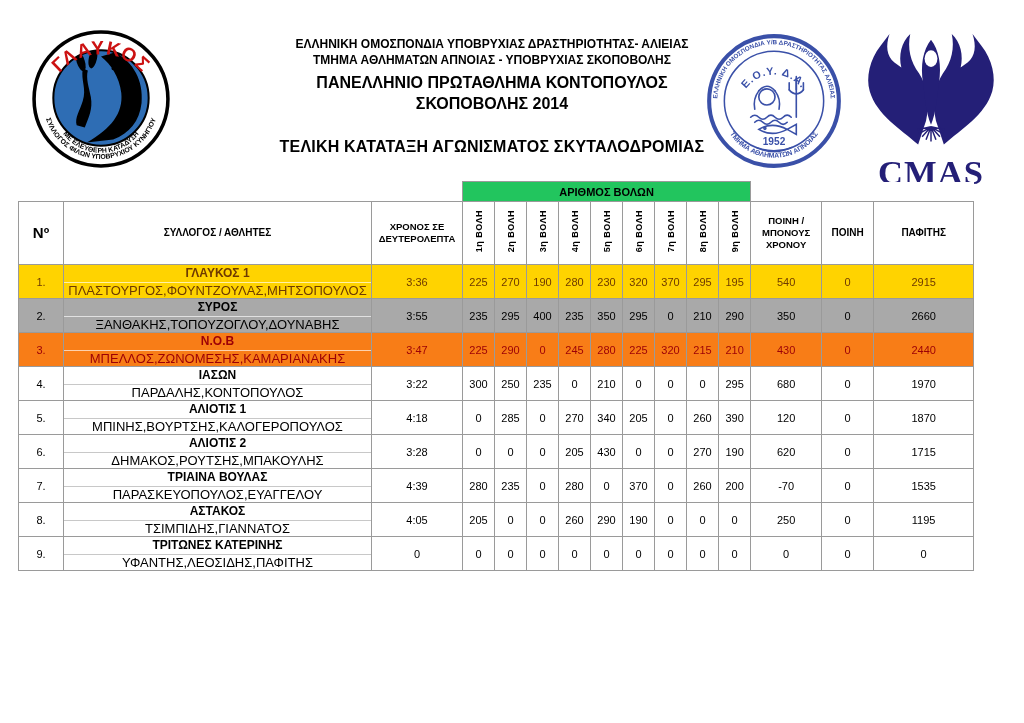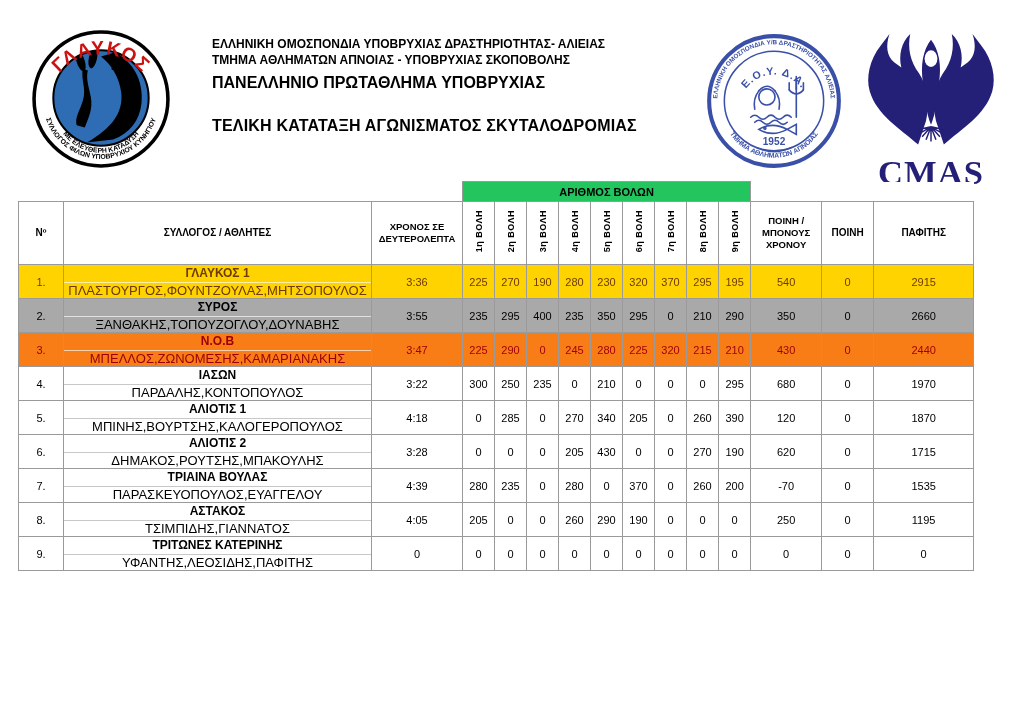--- a/index.html
+++ b/index.html
@@ -12,22 +12,22 @@
     color: #000;
   }
 
   
   .logo-box { position: absolute; }
   #glafkos-logo { left: 30px; top: 28px; width: 142px; height: 142px; }
   #eoyda-logo  { left: 698px; top: 30px; width: 152px; height: 142px; }
   #cmas-logo   { left: 856px; top: 26px; width: 150px; height: 168px; }
 
   .header-text {
-    position: absolute; left: 212px; top: 36px; width: 528px;
-    text-align: left;
+    position: absolute; left: 228px; top: 36px; width: 528px;
+    text-align: center;
   }
   .fed-line { font-size: 12px; font-weight: 700; line-height: 16px; }
   .champ-line { font-size: 16px; font-weight: 700; line-height: 21px; }
   .champ-line.first { margin-top: 4px; }
   .subtitle { font-size: 16px; font-weight: 700; margin-top: 24px; letter-spacing: .2px; }
 
   
   .table-wrap { position: absolute; left: 18px; top: 181px; }
   table.results {
     border-collapse: collapse;
@@ -37,21 +37,21 @@
   .results th, .results td {
     border: 1px solid var(--border, #9a9a9a);
     padding: 0;
     text-align: center;
     vertical-align: middle;
     overflow: hidden;
   }
   .results .noborder { border: none; background: #fff; }
   .group-row th.group-header { height: 19px; font-size: 11px; font-weight: 700; background: #22c55e; }
   .head-row th { height: 62px; font-size: 10px; font-weight: 700; background: #fff; line-height: 12px; }
-  .head-row th.h-rank { font-size: 10px; margin-left: 36px; }
+  .head-row th.h-rank { font-size: 15px; margin-left: 36px; }
   .head-row th.h-time, .head-row th.h-bonus { font-size: 9.5px; }
   .vtext {
     display: inline-block;
     writing-mode: vertical-rl;
     transform: rotate(180deg);
     font-size: 9px; font-weight: 700;
     letter-spacing: .5px;
     white-space: nowrap;
   }
   tbody tr.entry { height: 34px; }
@@ -107,21 +107,22 @@
     </text>
     <text font-size="6.8" font-weight="bold" fill="#000000">
       <textPath href="#p-gl-b2" startOffset="50%" text-anchor="middle">ΜΕ ΕΛΕΥΘΕΡΗ ΚΑΤΑΔΥΣΗ</textPath>
     </text>
   </svg>
 </div>
 
 <div class="header-text">
   <div class="fed-line">ΕΛΛΗΝΙΚΗ ΟΜΟΣΠΟΝΔΙΑ ΥΠΟΒΡΥΧΙΑΣ ΔΡΑΣΤΗΡΙΟΤΗΤΑΣ- ΑΛΙΕΙΑΣ</div>
   <div class="fed-line">ΤΜΗΜΑ ΑΘΛΗΜΑΤΩΝ ΑΠΝΟΙΑΣ - ΥΠΟΒΡΥΧΙΑΣ ΣΚΟΠΟΒΟΛΗΣ</div>
-  <div class="champ-line first">ΠΑΝΕΛΛΗΝΙΟ ΠΡΩΤΑΘΛΗΜΑ ΥΠΟΒΡΥΧΙΑΣ</div>
+  <div class="champ-line first">ΠΑΝΕΛΛΗΝΙΟ ΠΡΩΤΑΘΛΗΜΑ ΚΟΝΤΟΠΟΥΛΟΣ</div>
+  <div class="champ-line">ΣΚΟΠΟΒΟΛΗΣ 2014</div>
   <div class="subtitle">ΤΕΛΙΚΗ ΚΑΤΑΤΑΞΗ ΑΓΩΝΙΣΜΑΤΟΣ ΣΚΥΤΑΛΟΔΡΟΜΙΑΣ</div>
 </div>
 
 <div class="logo-box" id="eoyda-logo">
   <svg viewBox="0 0 150 140" width="152" height="142">
     <defs>
       <path id="p-eo-top" d="M 19,70 A 56,56 0 0 1 131,70"></path>
       <path id="p-eo-bot" d="M 23,74 A 52,52 0 0 0 127,74"></path>
       <path id="p-eo-acr" d="M 44,64 A 34,34 0 0 1 106,64"></path>
     </defs>

